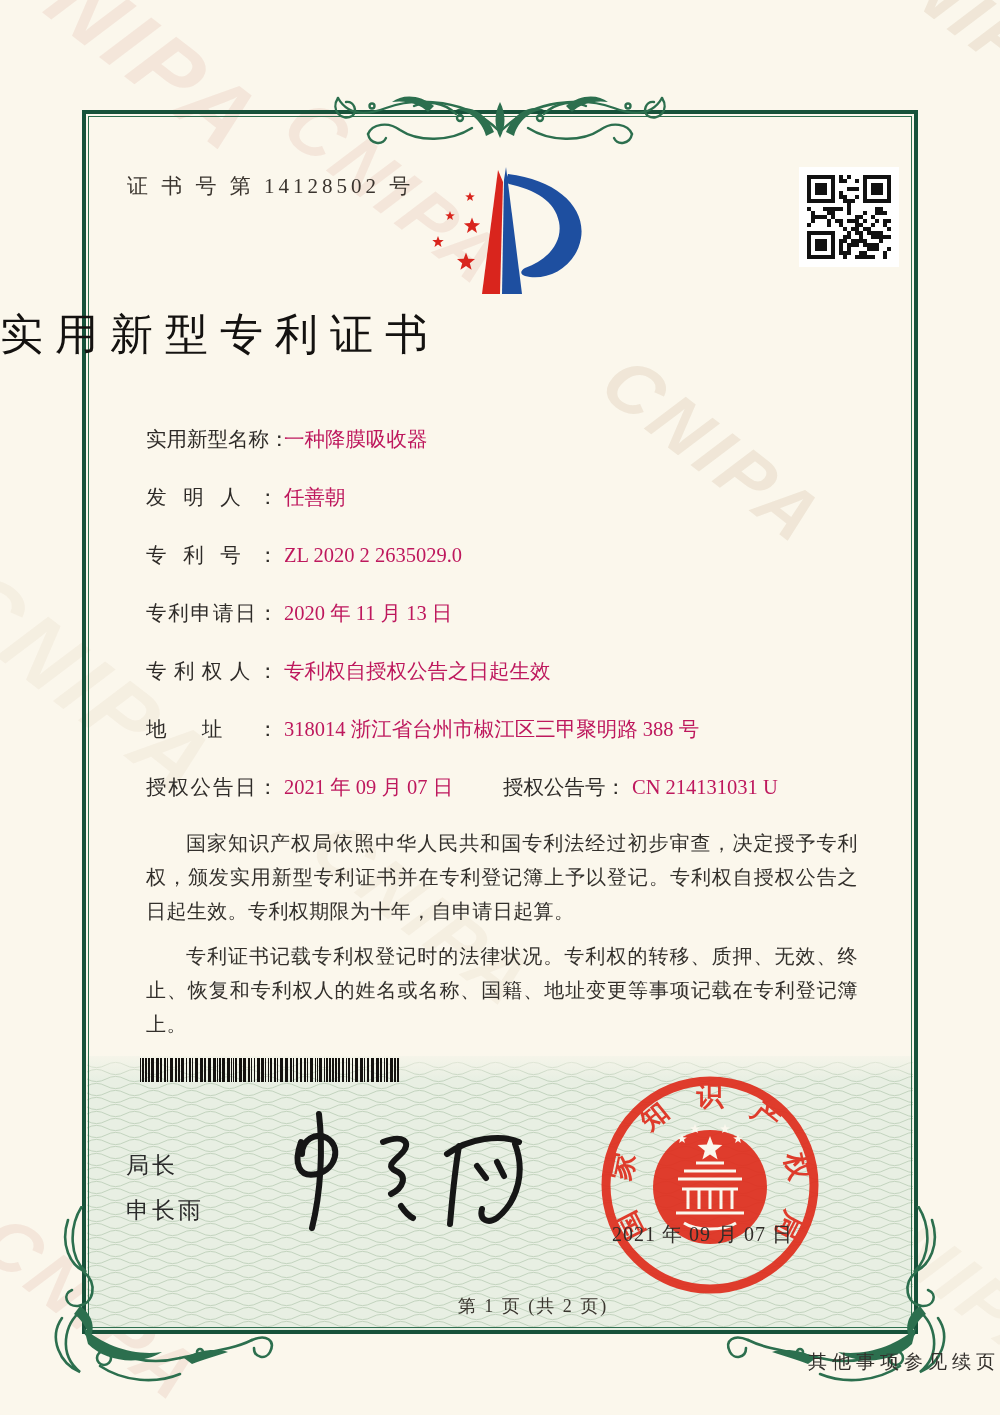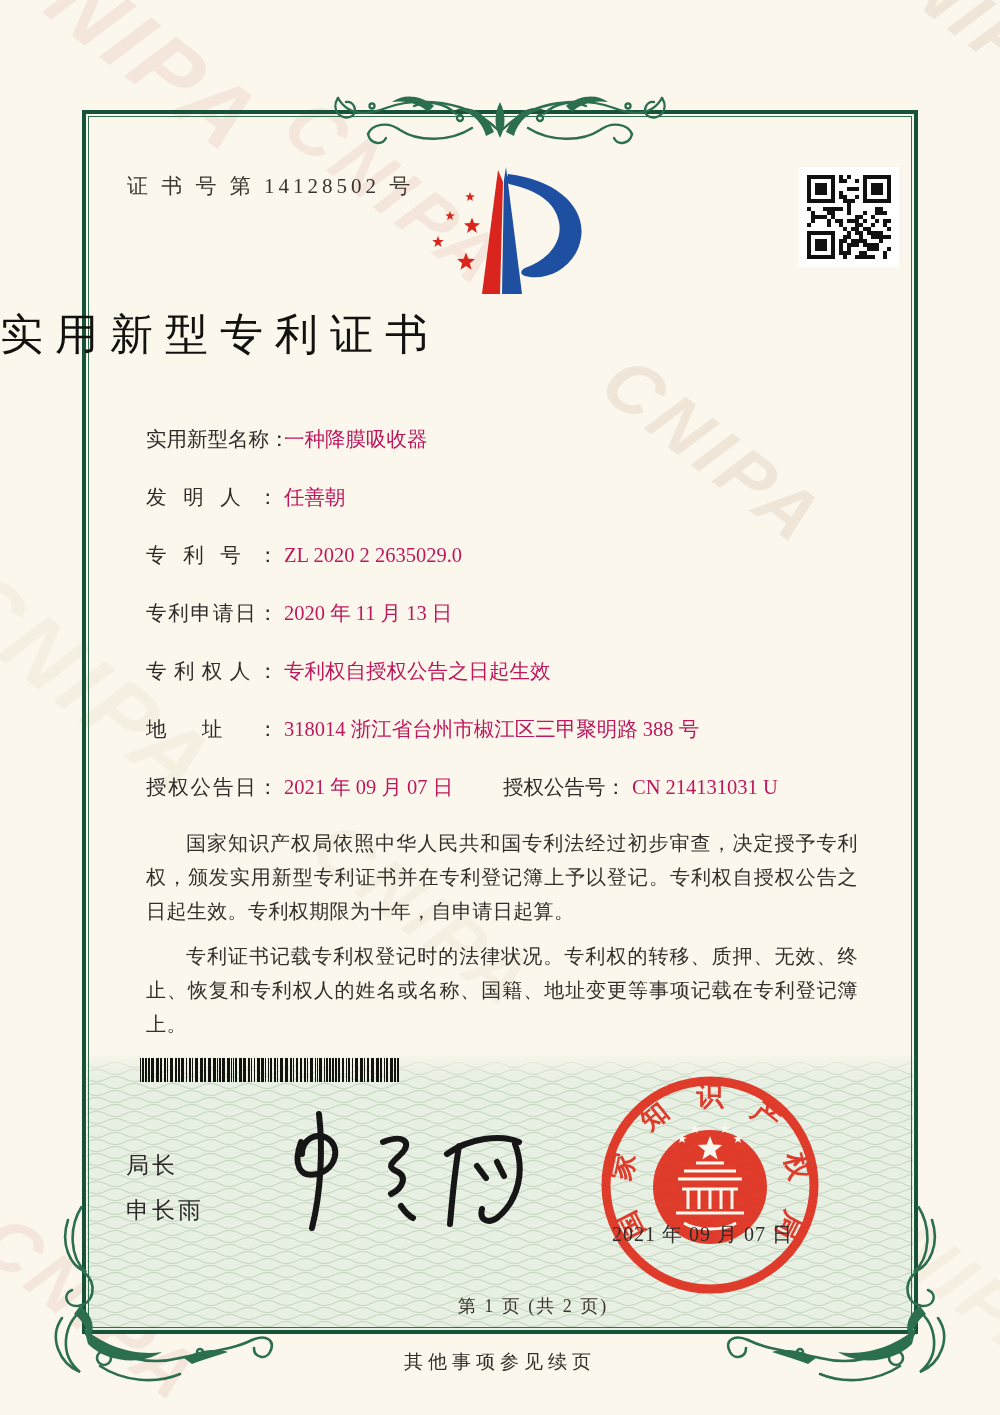--- a/index.html
+++ b/index.html
@@ -84,21 +84,21 @@
   .seal{position:absolute;left:592px;top:1067px;width:236px;height:236px;z-index:5;opacity:0.92;}
   .seal-date{
     position:absolute;left:612px;top:1221px;z-index:6;font-size:20px;
     letter-spacing:1px;color:#302c29;white-space:nowrap;
   }
   .page-info{
     position:absolute;left:0;top:1294px;width:100%;text-align:center;
     font-size:18px;color:#3a362f;z-index:4;letter-spacing:2px;padding-left:33px;
   }
   .footer-note{
-    position:absolute;left:0;top:1349px;width:100%;text-align:center;
+    position:absolute;left:0;top:1349px;width:100%;text-align:right;
     font-size:19px;color:#33302c;z-index:4;letter-spacing:5px;
   }
 </style>
 </head>
 <body>
 
 <div class="wm big pink" style="left:-28px;top:-14px;">CNIPA</div>
 <div class="wm pink" style="left:268px;top:150px;">CNIPA</div>
 <div class="wm" style="left:842px;top:-28px;">CNIPA</div>
 <div class="wm" style="left:586px;top:408px;">CNIPA</div>

